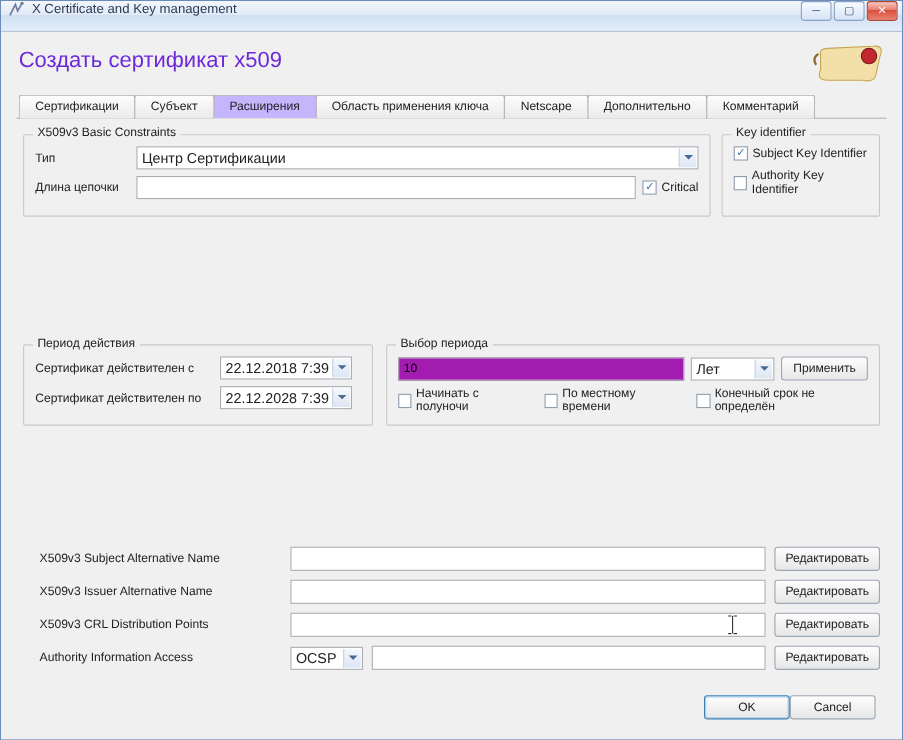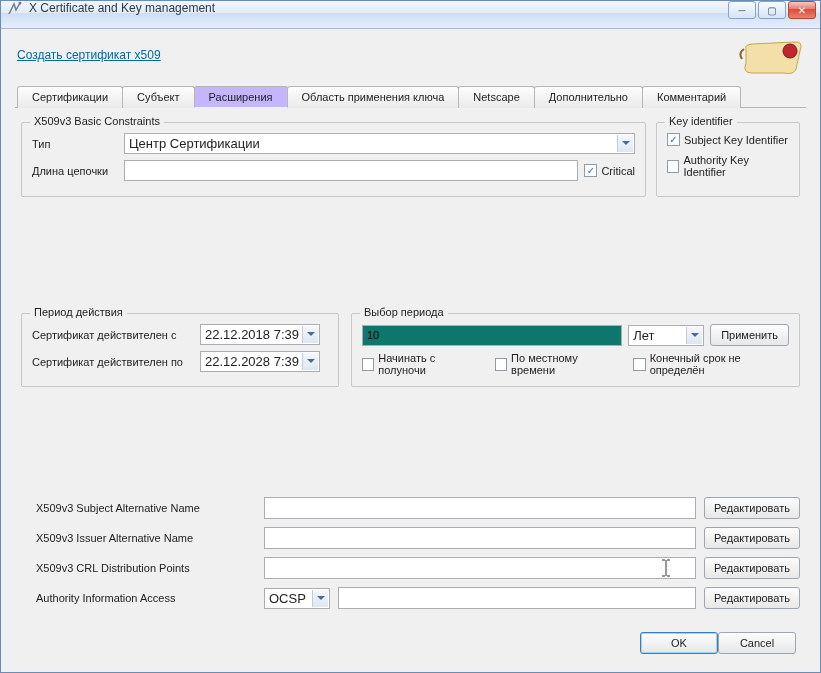--- a/index.html
+++ b/index.html
@@ -57,24 +57,23 @@
     flex-direction:column;
     background:#f0f0f0;
   }
   .header-row {
     display:flex;
     align-items:center;
     margin-bottom:8px;
   }
   .page-title {
     flex:1;
-    font-size: 12px;
-    color:#0369a1;
+    font-size: 20px;
+    color:#6d28d9;
     padding: 4px 2px 10px 2px;
-    text-decoration: underline;
   }
   .logo {
     width:68px; height:38px;
     position:relative;
   }
   .tabs {
     display:flex;
     border-bottom:1px solid #b6b6b6;
     padding-left:2px;
   }
@@ -192,21 +191,21 @@
     background: linear-gradient(to bottom,#f5f8fc,#dce6f4);
     border-left:1px solid #c0cde0;
     display:flex;align-items:center;justify-content:center;
   }
   .datefield .arrow::after {
     content:""; border:4px solid transparent; border-top-color:#4a6a94; margin-top:3px;
   }
   .period-group .lbl { width:162px; }
   .range-group .form-row { gap:6px; }
   .num-input {
-    flex:1; height:21px; border:1px solid #abadb3; background:#0f766e; padding:1px 4px;
+    flex:1; height:21px; border:1px solid #abadb3; background:#a21caf; padding:1px 4px;
     font-size:11px;
   }
   .unit-select { width:76px; }
   .btn {
     height:22px;
     padding:0 10px;
     border:1px solid #9da6b3;
     border-radius:3px;
     background: linear-gradient(to bottom,#fdfdfd,#e7e7e7);
     color:#222;

